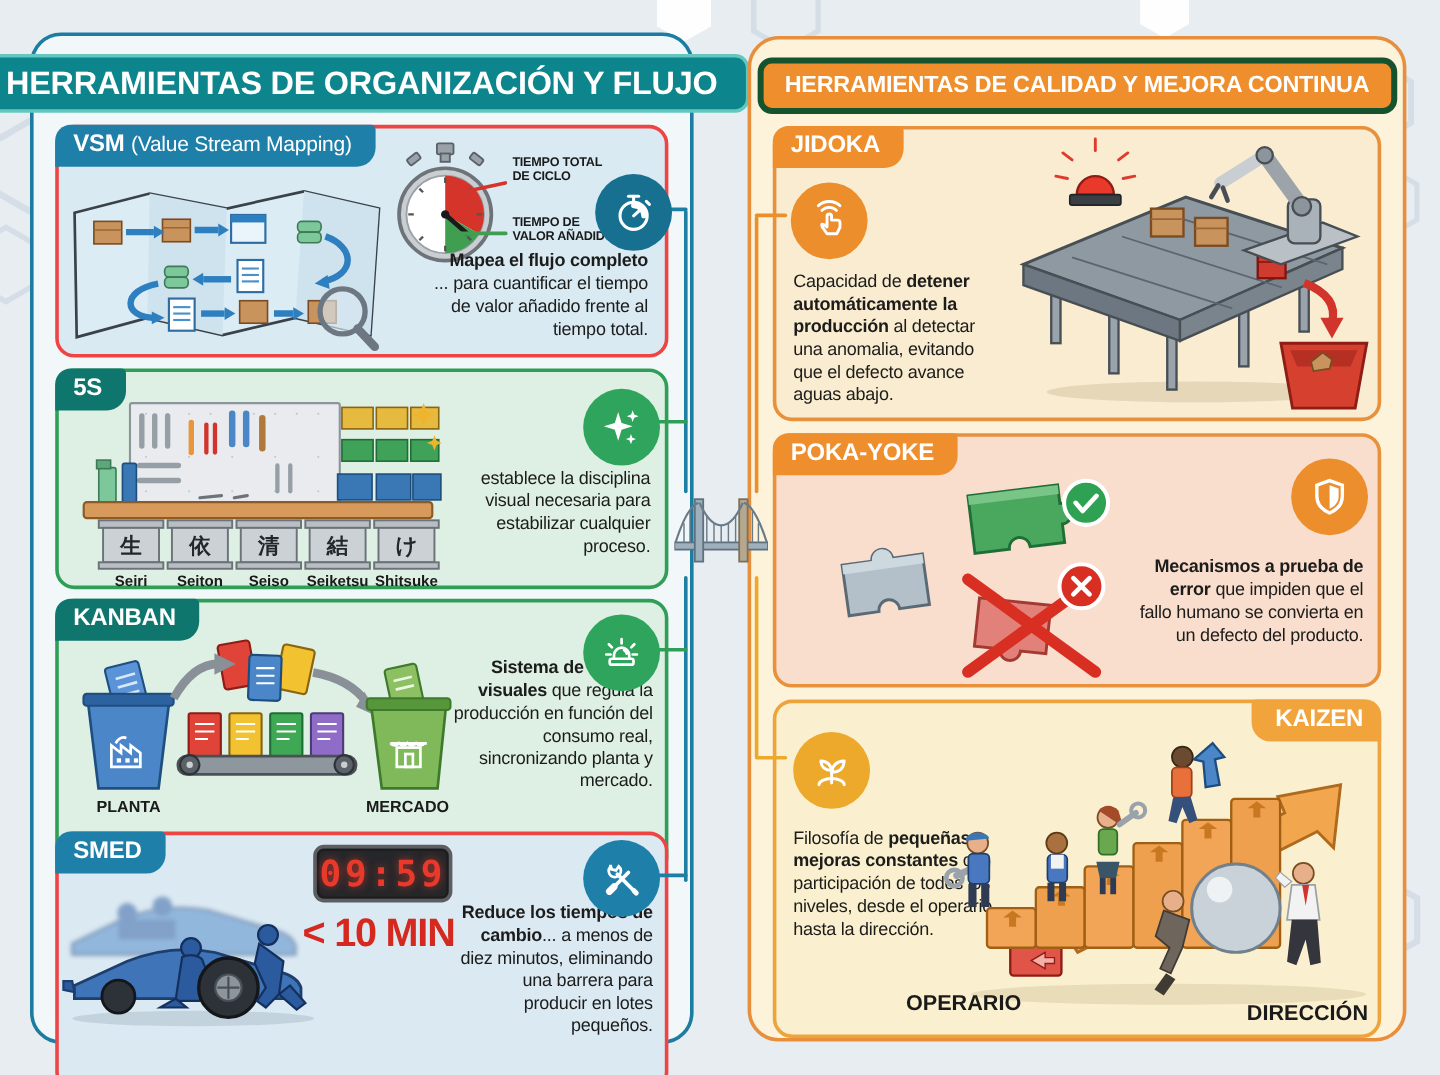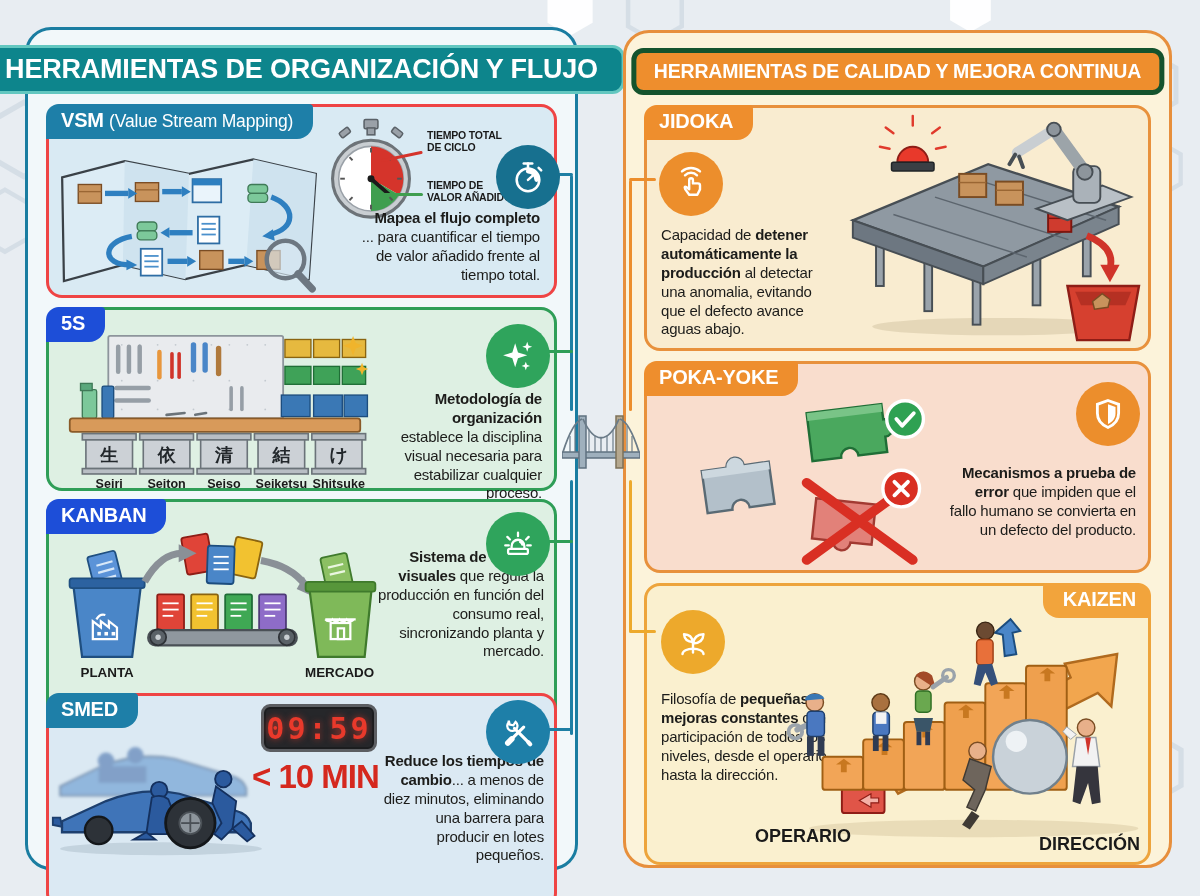--- a/index.html
+++ b/index.html
@@ -27,21 +27,21 @@
   #s5-card{top:277px;width:511px;height:184px;}
   #kanban-card{top:469px;width:511px;height:232px;}
   #smed-card{top:663px;width:511px;height:216px;background:#dbe9f3;}
   #jidoka-card{top:72px;width:507px;height:246px;background:#f9ecd0;border:3px solid #e8913c;}
   #poka-card{top:328px;width:507px;height:212px;background:#f9ddcd;border:3px solid #e8913c;}
   #kaizen-card{top:550px;width:507px;height:282px;background:#faf0cf;border:3px solid #eda43c;}
 
   .tab{position:absolute;top:-3px;left:-3px;color:#fff;font-weight:bold;font-size:20px;
        padding:5px 20px 7px 15px;border-radius:13px 4px 16px 0;letter-spacing:-.2px;}
   .tab.teal{background:#1e7fa8;}
-  .tab.green{background:#1d4ed8;}
+  .tab.green{background:#0f766e;}
   .tab.orange{background:#ee8e2d;}
   .tab.amber{background:#f2a43c;left:auto;right:-3px;border-radius:4px 13px 0 16px;padding:5px 15px 7px 20px;}
   .tab .sub{font-weight:normal;font-size:17.5px;}
 
   .desc{position:absolute;font-size:15px;line-height:1.26;color:#1c1c1a;letter-spacing:-.2px;margin:0;}
   .desc.r{text-align:right;}
   .desc b.bl{display:block;}
 
   .node{position:absolute;width:64px;height:64px;border-radius:50%;display:flex;align-items:center;justify-content:center;z-index:4;}
   .node svg{display:block;}
@@ -294,21 +294,21 @@
             <text x="56" y="172">Seiri</text>
             <text x="120" y="172">Seiton</text>
             <text x="184" y="172">Seiso</text>
             <text x="248" y="172">Seiketsu</text>
             <text x="312" y="172">Shitsuke</text>
           </g>
         </g>
       </svg>
 
       <p class="desc r" style="right:12px;top:80px;width:180px;">
-        <b class="bl">Metodología de organización</b><span> establece la disciplina visual necesaria para estabilizar cualquier proceso.</span>
+        <span> establece la disciplina visual necesaria para estabilizar cualquier proceso.</span>
       </p>
 
       <div class="node n-green" style="right:4px;top:14px;">
         <svg width="34" height="34" viewBox="0 0 24 24" fill="#fff">
           <path d="M10,3 L12,9.5 L18.5,11.5 L12,13.5 L10,20 L8,13.5 L1.5,11.5 L8,9.5 Z"></path>
           <path d="M18.5,2 L19.4,4.6 L22,5.5 L19.4,6.4 L18.5,9 L17.6,6.4 L15,5.5 L17.6,4.6 Z"></path>
           <path d="M17.5,16 L18.3,18.2 L20.5,19 L18.3,19.8 L17.5,22 L16.7,19.8 L14.5,19 L16.7,18.2 Z"></path>
         </svg>
       </div>
     </div>

